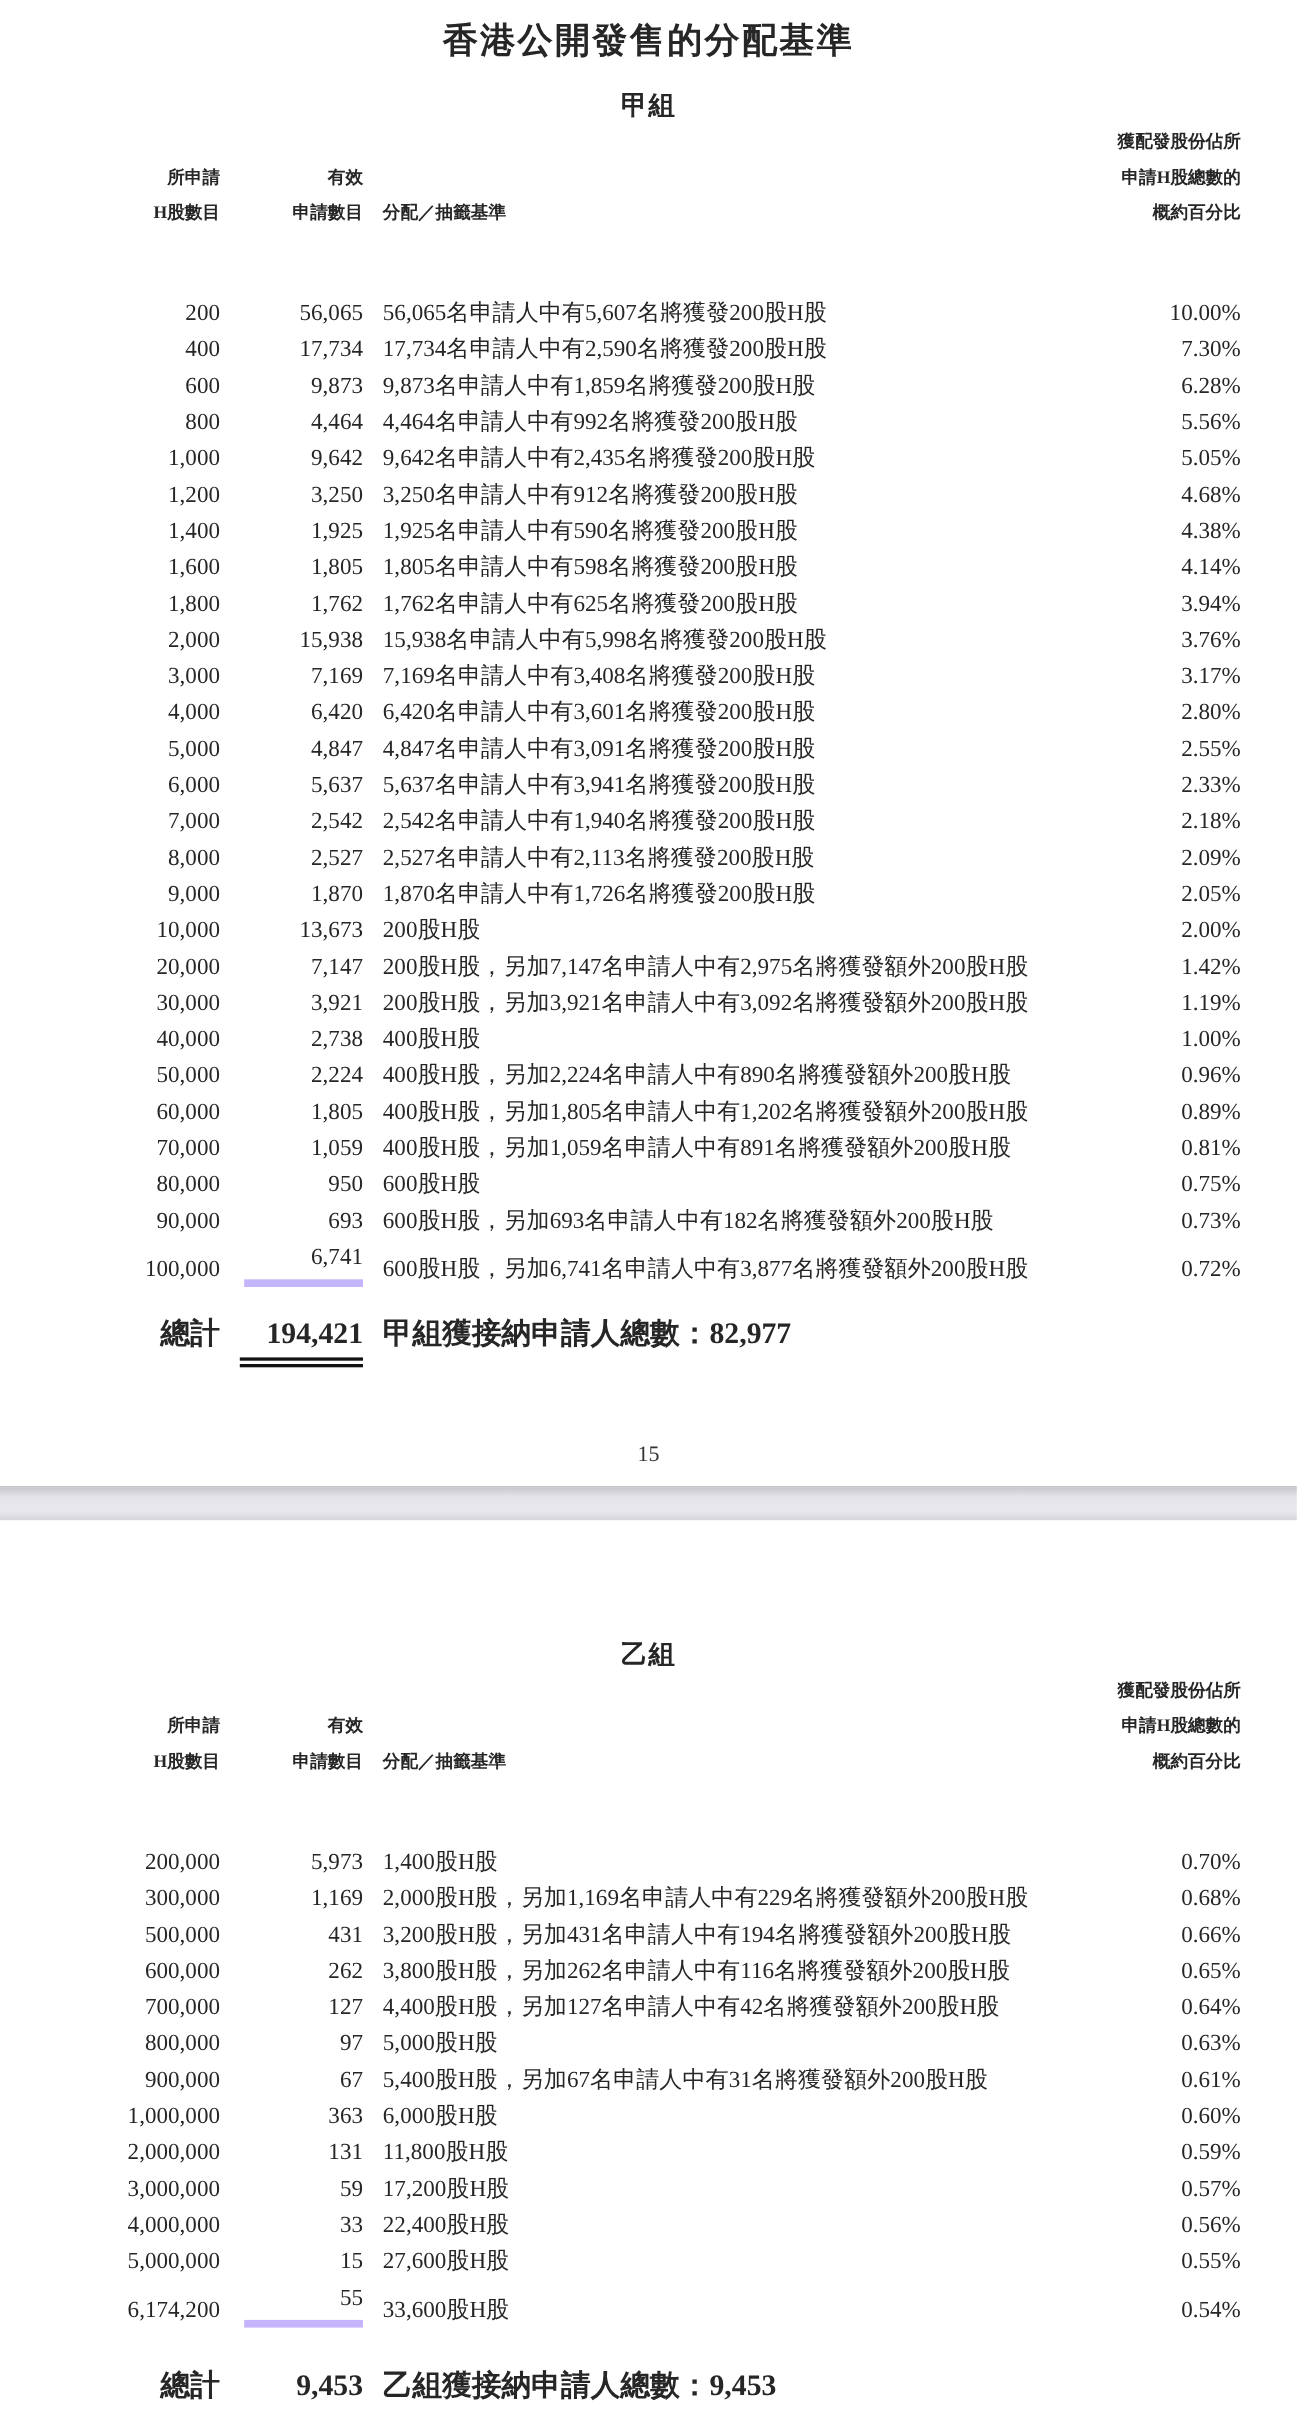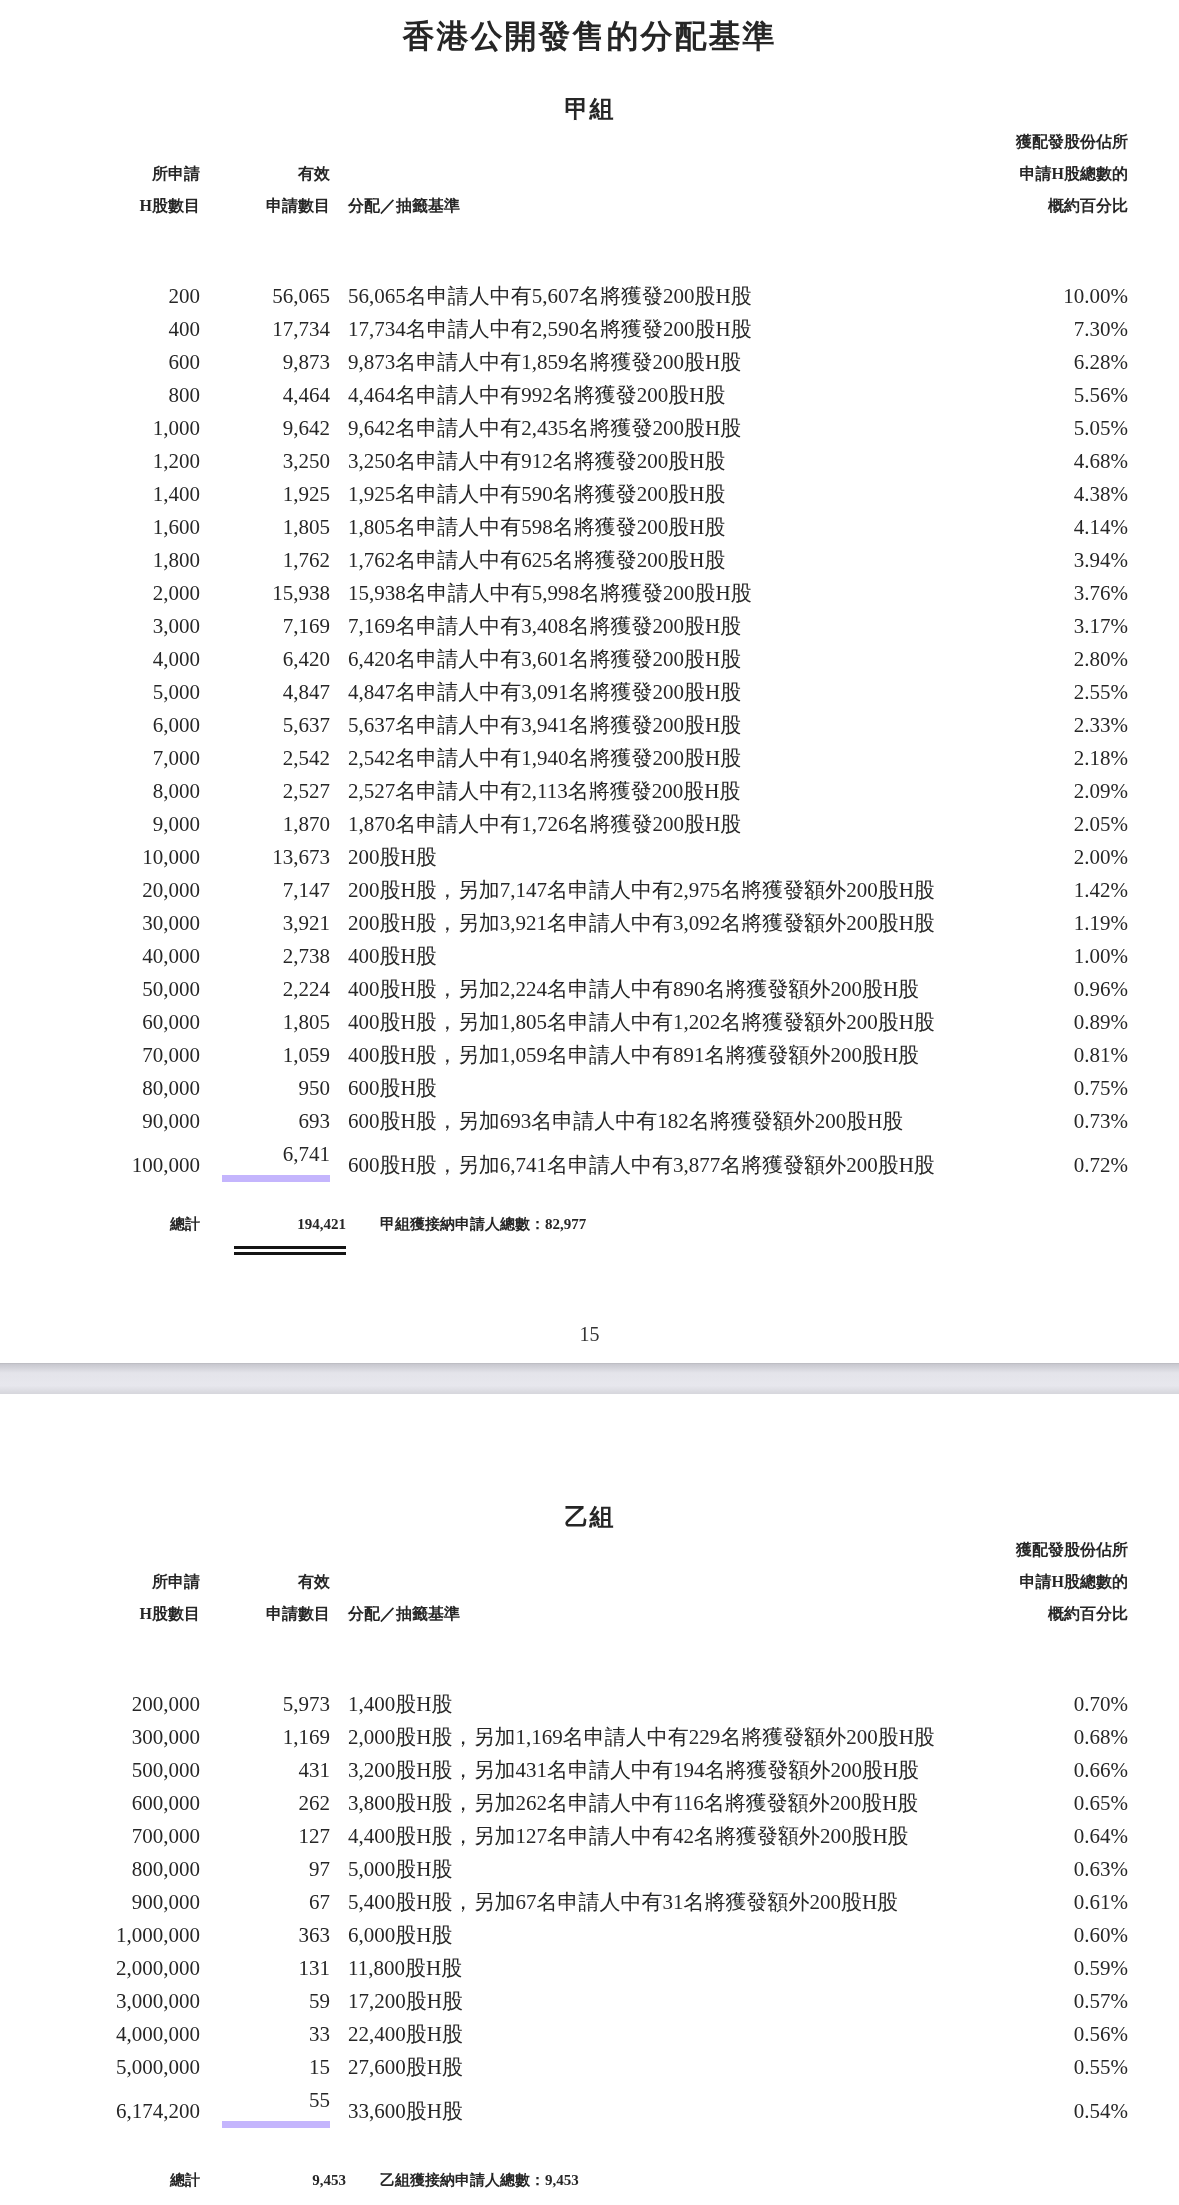--- a/index.html
+++ b/index.html
@@ -12,21 +12,21 @@
   }
   .page { width:1179px; }
 
   .doc-title {
     margin-top:16px; text-align:center;
     font-size:32px; font-weight:bold; line-height:40px; letter-spacing:2px;
   }
   .group-heading {
     text-align:center; font-size:24px; font-weight:bold; line-height:30px; letter-spacing:1px;
   }
-  .g-a .group-heading { margin-top:38px; }
+  .g-a .group-heading { margin-top:26px; }
   .g-b .group-heading { margin-top:108px; }
 
   table.alloc {
     margin-top:2px; margin-left:0;
     width:1128px; table-layout:fixed; border-collapse:collapse;
   }
   table.alloc td { vertical-align:bottom; }
   thead td {
     font-weight:bold; font-size:16px; line-height:32px;
     padding-bottom:58px; white-space:nowrap;
@@ -38,21 +38,21 @@
   .c4 { width:165px; text-align:right; }
 
   
   tbody tr:last-child .c2 .val {
     display:inline-block; min-width:108px; text-align:right;
     border-bottom:7px solid #c4b5fd; padding-bottom:4px;
   }
 
   .total-row {
     margin-top:26px; display:flex; align-items:flex-start;
-    font-size:15px; font-weight:bold; line-height:33px; white-space:nowrap;gap:16px;
+    font-size:27px; font-weight:bold; line-height:33px; white-space:nowrap;
   }
   .g-b .total-row { margin-top:36px; }
   .tcell-label { width:200px; text-align:right; }
   .tcell-num   { width:130px; text-align:right; }
   .tcell-note  { padding-left:18px; }
   .double-rule {
     margin-left:auto; margin-top:5px; width:112px; height:9px;
     border-top:3px solid #141414; border-bottom:3px solid #141414;
   }
 

